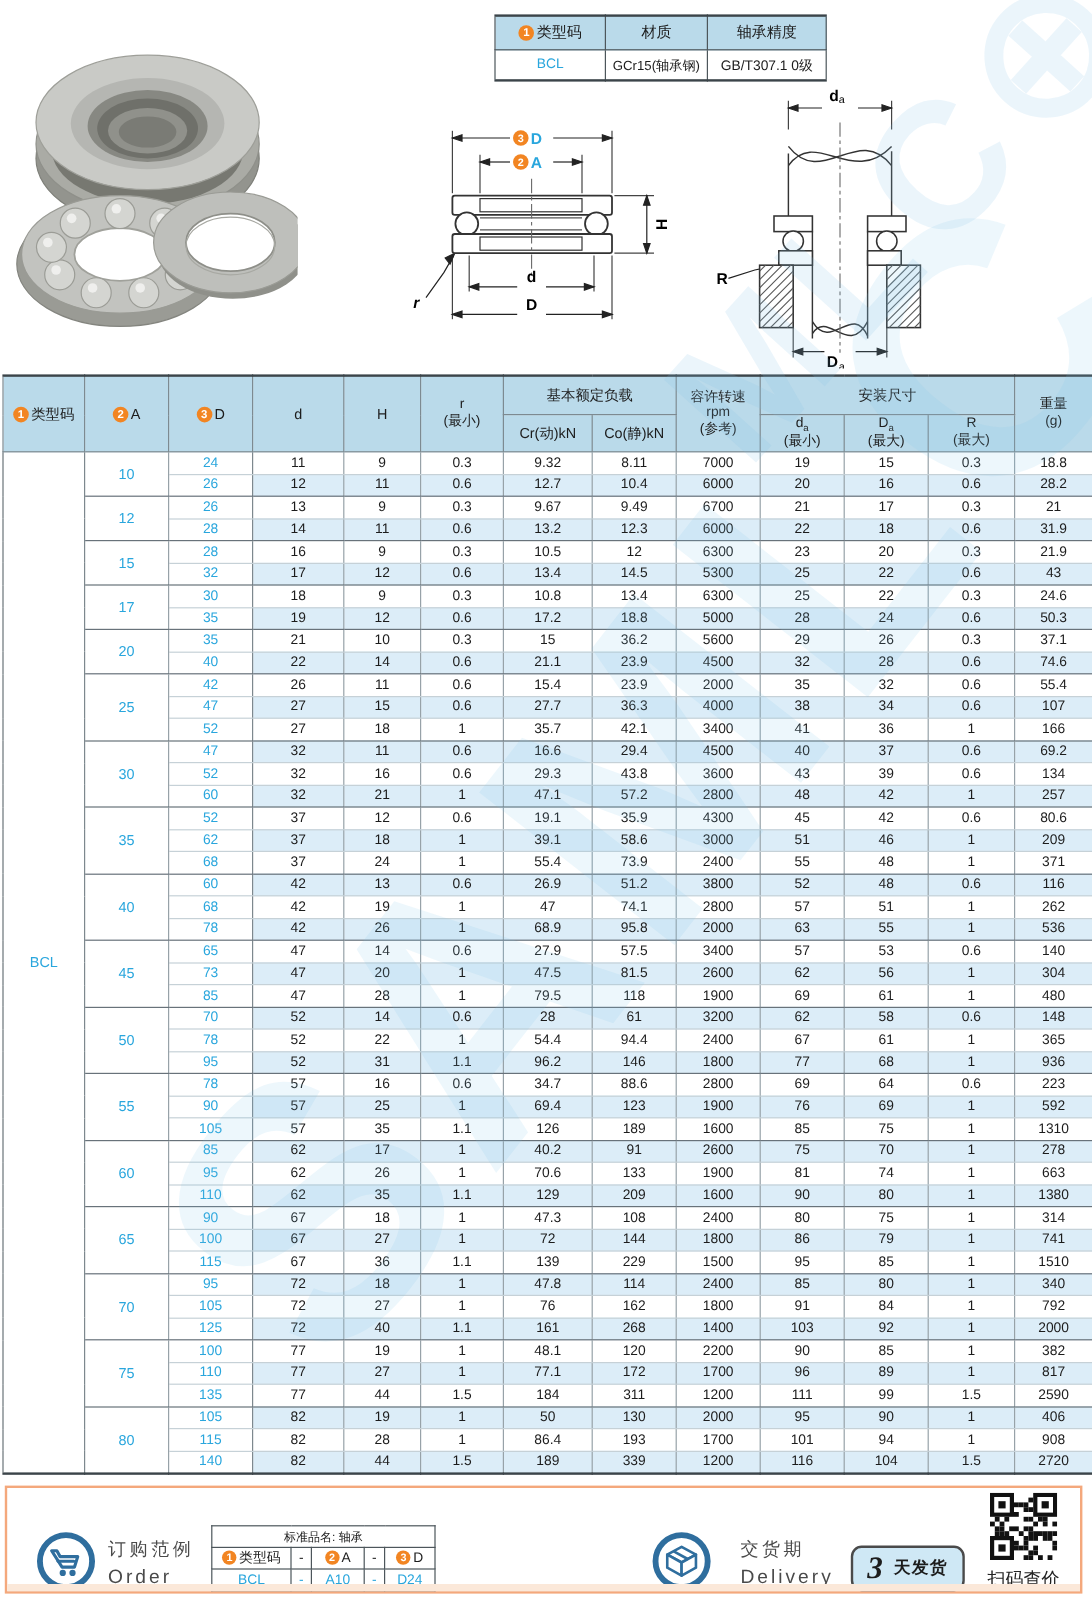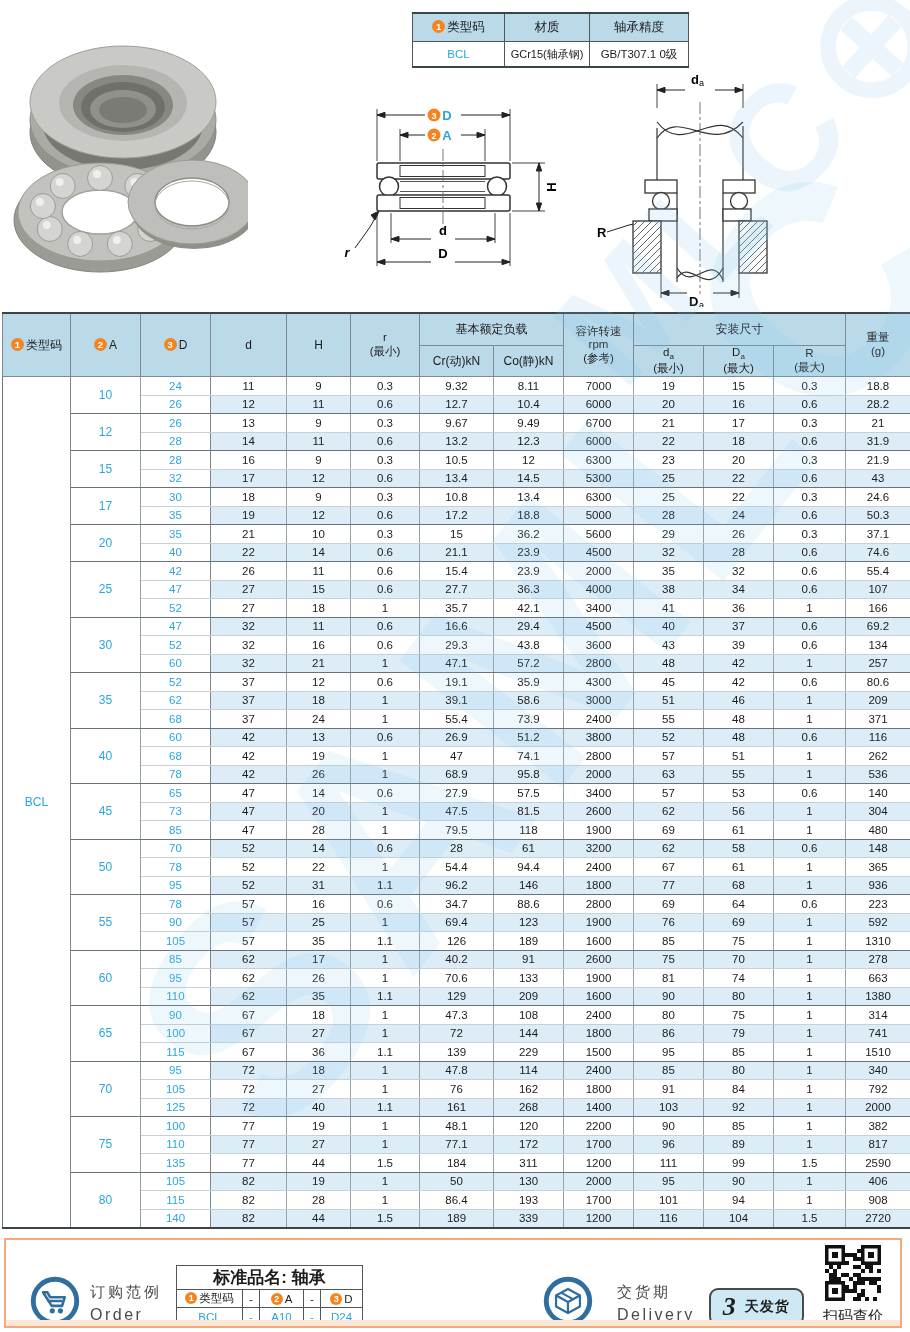--- a/index.html
+++ b/index.html
@@ -46,21 +46,21 @@
 
   
   .footer{left:4px;top:1238px;width:894px;height:86px;border:2px solid #f4a87c;background:#fff;
           display:flex;align-items:flex-end}
   .footer .strip{position:absolute;left:0;right:0;bottom:0;height:6px;background:#fbe8d9}
   .sec-label{line-height:1.45;color:#4a4a4a}
   .sec-label .cn{font-size:15px;letter-spacing:3px}
   .sec-label .en{font-size:16px;letter-spacing:2.5px}
   .mini{border-collapse:collapse;margin-left:14px}
   .mini td{border:1px solid #4d565b;text-align:center;height:17px;padding:0 3px;font-size:11.5px}
-  .mini .mini-title td{font-size:17px;font-weight:bold}
+  .mini .mini-title td{font-size:10px;font-weight:normal}
   .mini .mini-vals td{color:#29a6dd}
   .days-box{border:2px solid #4a4a4a;border-radius:9px;background:#cfe8f5;height:34px;
             display:flex;align-items:center;padding:0 12px;margin-left:14px}
   .days-box .num{font-family:"Liberation Serif", serif;font-style:italic;font-size:26px;
                  font-weight:bold;margin-right:9px}
   .days-box .lbl{font-size:14px;font-weight:bold;letter-spacing:1px}
   .qr-wrap{margin-left:auto;margin-right:16px;text-align:center;width:62px}
   .qr-cap{font-size:15px;margin-top:2px;color:#222}
 </style>
 </head>

